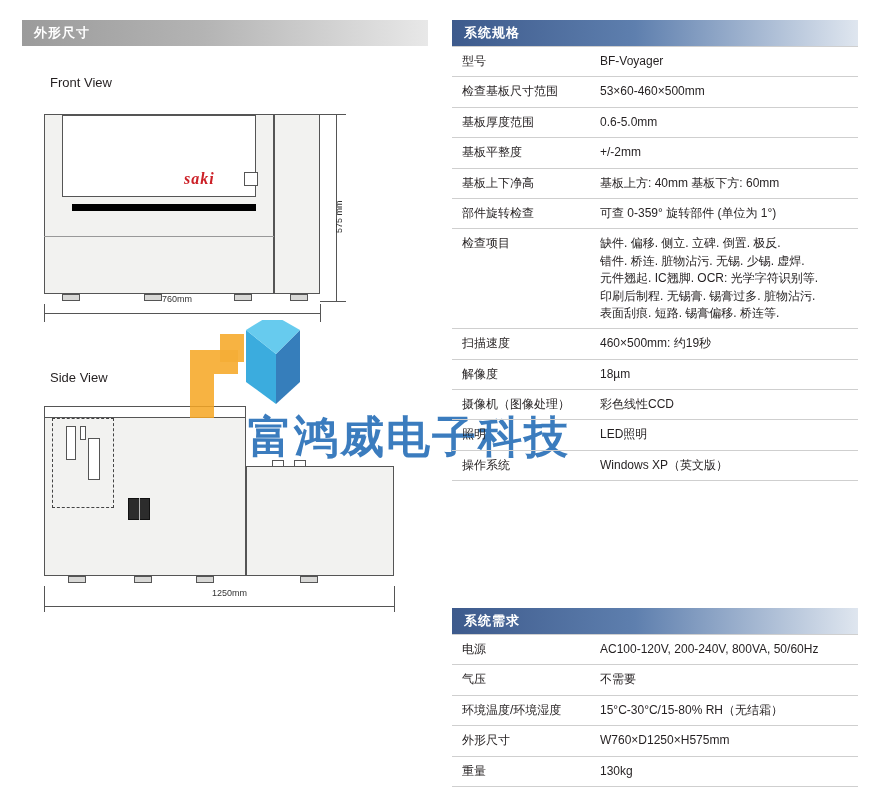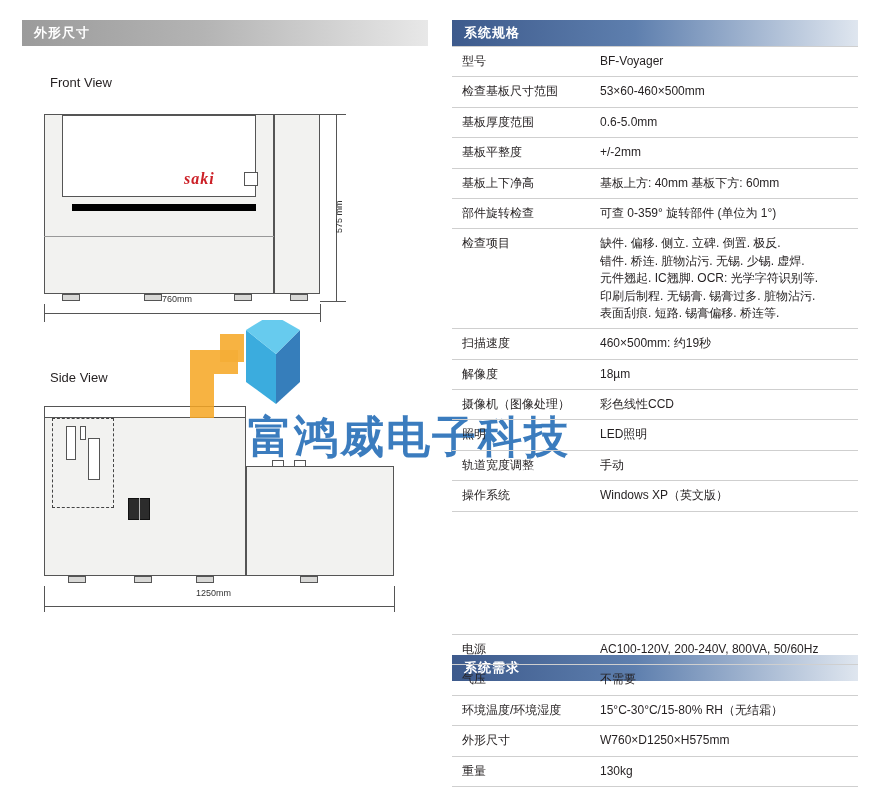--- a/index.html
+++ b/index.html
@@ -44,21 +44,20 @@
     left: 452px;
     top: 20px;
     width: 406px;
     background: linear-gradient(to right, #3d5a8c 0%, #5e7fae 45%, #dfe6ef 100%);
   }
   #req-header {
     left: 452px;
     top: 608px;
     width: 406px;
     background: linear-gradient(to right, #3d5a8c 0%, #5e7fae 45%, #dfe6ef 100%);
-    margin-top: 47px;
   }
 
   
   .view-title {
     position: absolute;
     font-size: 13px;
     color: #231f20;
   }
   #front-view-title { left: 50px; top: 75px; }
   #side-view-title  { left: 50px; top: 370px; }
@@ -276,21 +275,21 @@
     <div class="small-rect" style="left:250px; top:60px; width:12px; height:7px;"></div>
 
     <div class="foot" style="left:24px; top:176px; width:18px; height:7px;"></div>
     <div class="foot" style="left:90px; top:176px; width:18px; height:7px;"></div>
     <div class="foot" style="left:152px; top:176px; width:18px; height:7px;"></div>
     <div class="foot" style="left:256px; top:176px; width:18px; height:7px;"></div>
 
     <div class="dim-line dim-v" style="left:0px; top:186px; height:26px;"></div>
     <div class="dim-line dim-v" style="left:350px; top:186px; height:26px;"></div>
     <div class="dim-line dim-h" style="left:0px; top:206px; width:350px;"></div>
-    <div class="dim-label" style="left:152px; top:188px;">1250mm</div>
+    <div class="dim-label" style="left:168px; top:188px;">1250mm</div>
   </div>
 
   <div id="watermark">
     <svg id="wm-logo" viewBox="0 0 130 110">
       <path d="M10 30 L10 98 L34 98 L34 54 L58 54 L58 30 Z" fill="#f5a623" opacity="0.95"></path>
       <path d="M40 14 L40 42 L64 42 L64 14 Z" fill="#f5a623" opacity="0.95"></path>
       <path d="M66 10 L66 62 L96 84 L96 34 Z" fill="#1a9ed9" opacity="0.95"></path>
       <path d="M96 34 L96 84 L120 62 L120 10 Z" fill="#1568b0" opacity="0.95"></path>
       <path d="M66 10 L96 34 L120 10 L92 -6 Z" fill="#45c0ea" opacity="0.9"></path>
     </svg>
@@ -337,24 +336,20 @@
         </tr>
         <tr>
           <td class="k">摄像机（图像处理）</td>
           <td class="v">彩色线性CCD</td>
         </tr>
         <tr>
           <td class="k">照明</td>
           <td class="v">LED照明</td>
         </tr>
         <tr>
-          <td class="k">轨道宽度调整</td>
-          <td class="v">手动</td>
-        </tr>
-        <tr>
           <td class="k">操作系统</td>
           <td class="v">Windows XP（英文版）</td>
         </tr>
       </tbody>
   </table>
 
   <table id="req-table" class="spec-table">
     <tbody id="req-body">
         <tr>
           <td class="k">电源</td>

